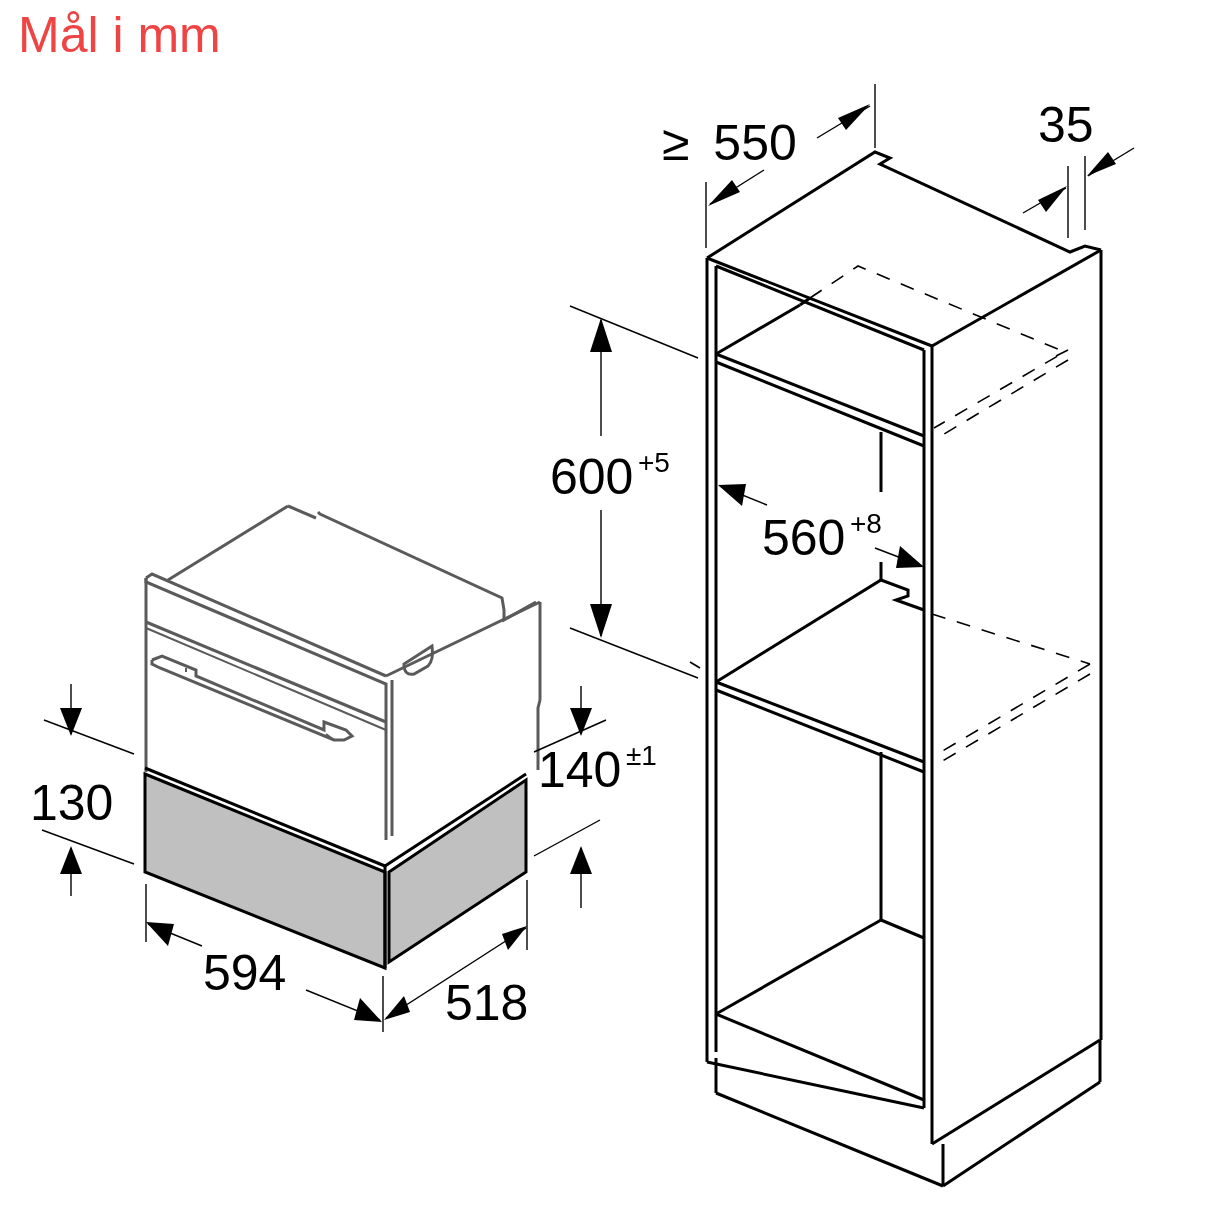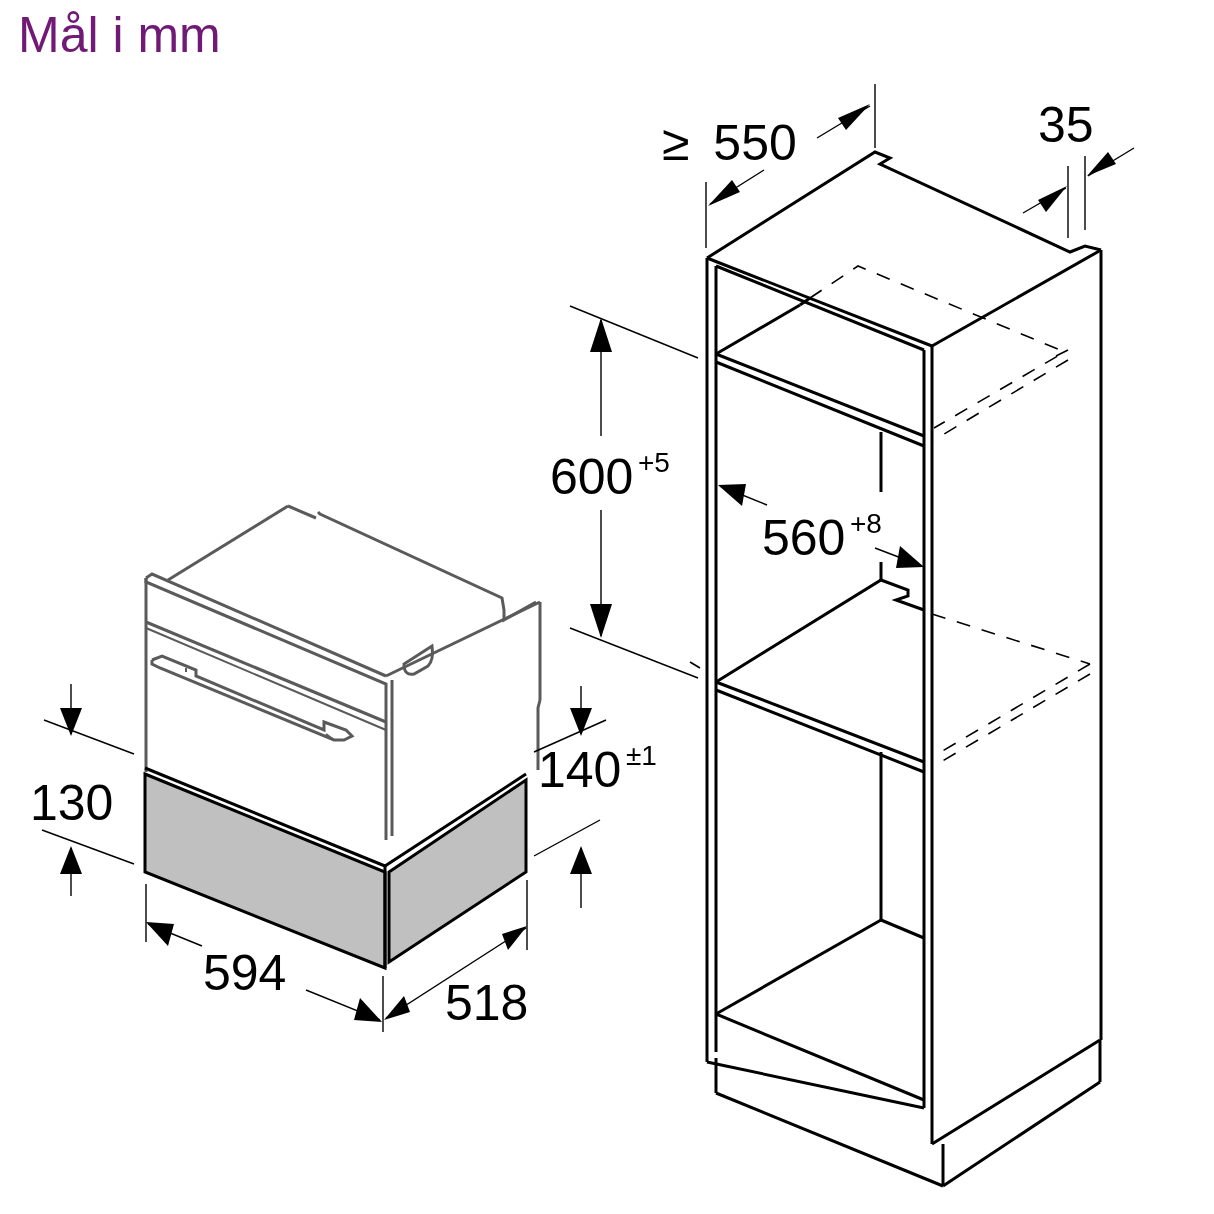--- a/index.html
+++ b/index.html
@@ -1,20 +1,20 @@
 <!DOCTYPE html>
 <html><head>
   <meta charset="utf-8">
   <style>
     html, body { margin: 0; padding: 0; background: #ffffff; }
     body { width: 1214px; height: 1214px; position: relative; overflow: hidden; }
     .title {
       position: absolute; left: 18px; top: 10px;
       font-family: "Liberation Sans", sans-serif;
-      font-size: 50px; color: #701a75; line-height: 1;
+      font-size: 50px; color: #ef4444; line-height: 1;
     }
     svg.drawing { position: absolute; left: 0; top: 0; }
     .lbl { font-family: "Liberation Sans", sans-serif; fill: #000; }
     .big { font-size: 50px; }
     .sup { font-size: 28px; }
     .k { stroke: #000; fill: none; stroke-linejoin: miter; }
     .g { stroke: #5a5a5a; fill: none; }
     .dash { stroke: #000; fill: none; stroke-width: 1.6; stroke-dasharray: 14 12; }
     .dim { stroke: #000; stroke-width: 1.4; fill: none; }
     .arr { fill: #000; stroke: none; }

